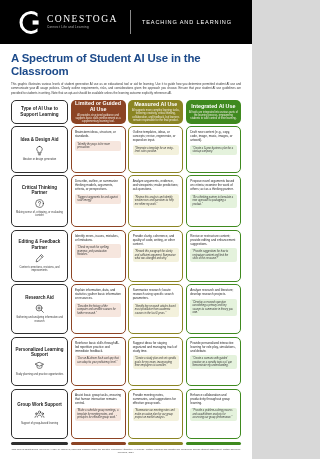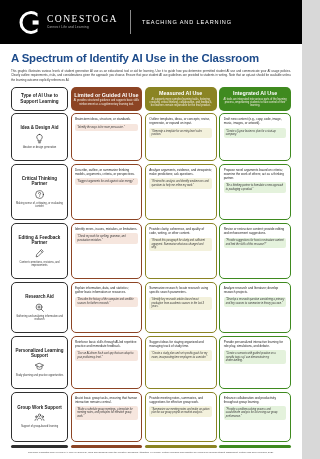--- a/index.html
+++ b/index.html
@@ -3,21 +3,21 @@
 <meta charset="utf-8">
 <style>
   * { box-sizing: border-box; margin: 0; padding: 0; }
   html, body {
     width: 302px; height: 459px;
     background: #d8d8d8;
     font-family: "Liberation Sans", sans-serif;
     overflow: hidden;
   }
   .page {
-    width: 302px; height: 459px;
+    width: 252px; height: 459px;
     background: #ffffff;
     position: relative;
     display: flex; flex-direction: column;
   }
 
   
   .brandbar {
     background: #000000;
     height: 44px;
     display: flex; align-items: center;
@@ -208,21 +208,21 @@
       <div class="wordmark">
         <div class="wordmark-main">CONESTOGA</div>
         <div class="wordmark-sub">Connect Life and Learning</div>
       </div>
     </div>
     <div class="brand-div"></div>
     <div class="brand-dept">TEACHING AND LEARNING</div>
   </div>
 
   <div class="body-area">
-    <div class="title">A Spectrum of Identify AI Use in the Classroom</div>
+    <div class="title">A Spectrum of Student AI Use in the Classroom</div>
     <div class="intro">This graphic illustrates various levels of student generative AI use as an educational tool or aid for learning. Use it to guide how you determine permitted student AI use and communicate your AI usage policies. Clearly outline requirements, risks, and considerations given the approach you choose. Ensure that your student AI use guidelines are provided to students in writing. Note that an opt-out should be available unless the learning outcome explicitly references AI.</div>
 
     <div class="matrix">
 
       <div class="mrow header-row" id="hdr-row">
           <div class="hdr hdr-label col-label">
             <div class="hdr-t">Type of AI Use to Support Learning</div>
           </div>
           <div class="hdr hdr-color col-cell" style="background: rgb(140, 68, 36);">
             <div class="hdr-t">Limited or Guided AI Use</div>

